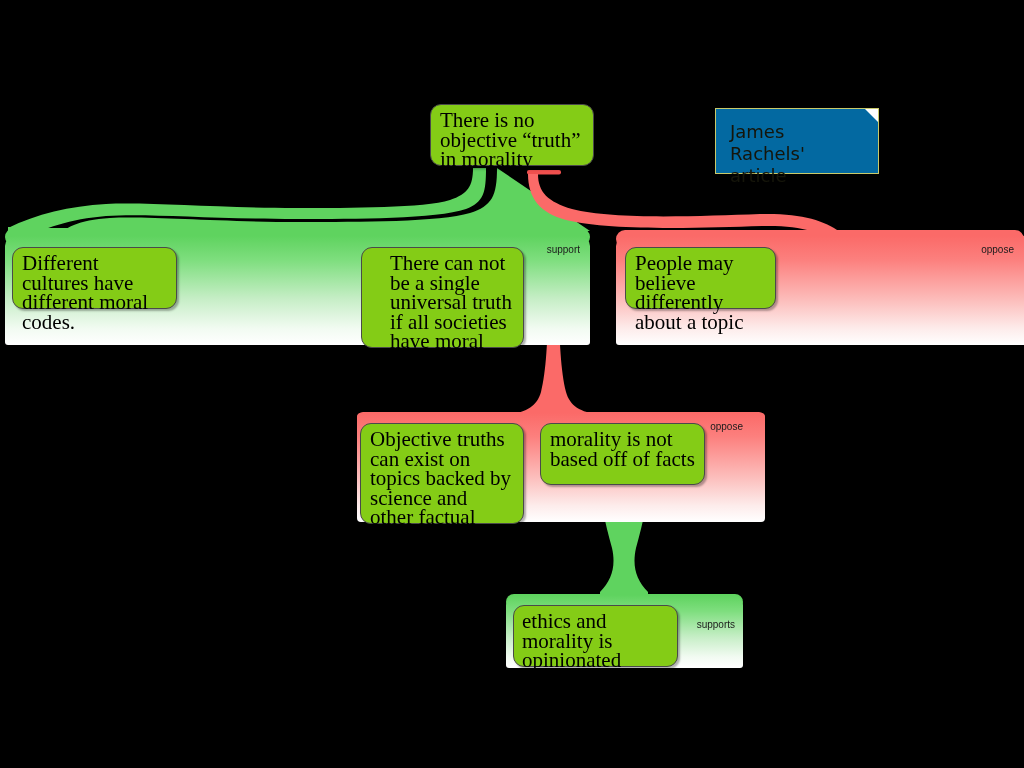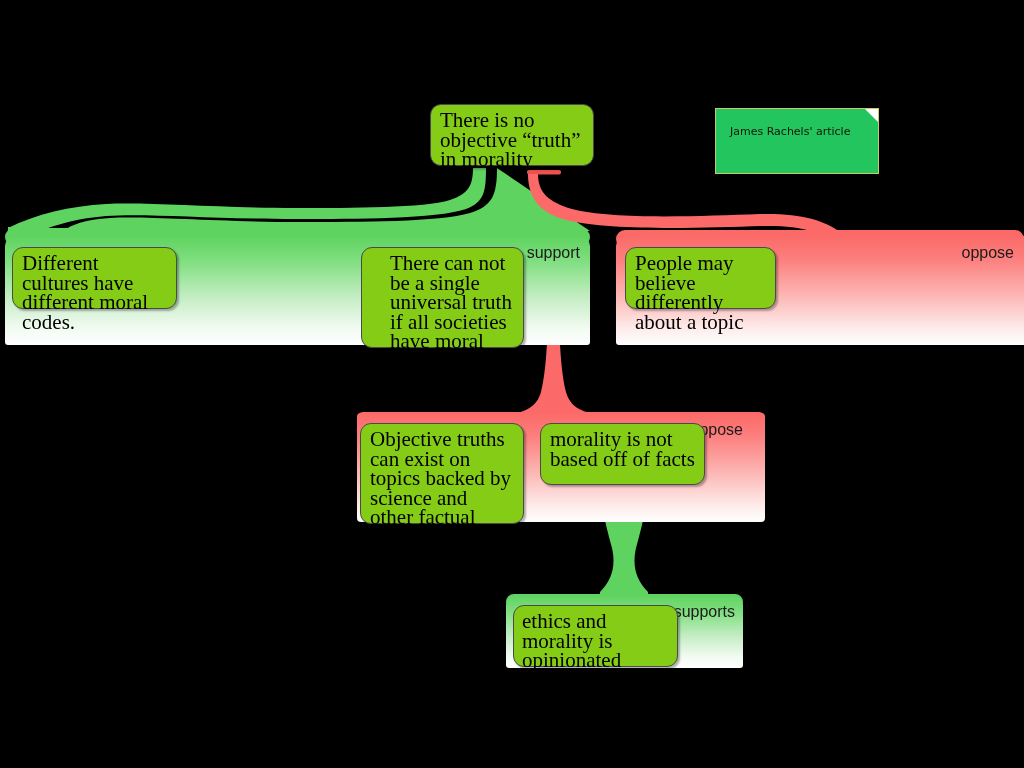--- a/index.html
+++ b/index.html
@@ -31,21 +31,21 @@
     box-sizing: border-box;
   }
   .group.green {
     background: linear-gradient(to bottom, #5fd35f 0%, #7ede7e 22%, #c7eec7 58%, #f2fbf2 85%, #ffffff 100%);
   }
   .group.red {
     background: linear-gradient(to bottom, #fb6a68 0%, #fc807e 22%, #fcbcba 58%, #fdeceb 85%, #ffffff 100%);
   }
   .group-label {
     position: absolute;
-    font-size: 16px;
+    font-size: 10px;
     color: #1b1b1b;
     font-family: "Liberation Sans", sans-serif;
     white-space: nowrap;
   }
 
   
   .box {
     position: absolute;
     box-sizing: border-box;
     background: #84cc16;
@@ -59,25 +59,25 @@
     box-shadow: 2px 2px 2px rgba(0,0,0,0.30);
   }
   .box.root {
     box-shadow: 3px 3px 3px rgba(0,0,0,0.35);
   }
 
   
   .sticky {
     position: absolute;
     box-sizing: border-box;
-    background: #22c55e;
+    background: #0369a1;
     border: 1px solid #c9c96a;
     padding: 12px 14px;
     font-family: "DejaVu Sans", sans-serif;
-    font-size: 11px;
+    font-size: 18px;
     line-height: 22px;
     color: #15150a;
     box-shadow: 2px 2px 2px rgba(0,0,0,0.30);
   }
   .sticky .fold {
     position: absolute;
     top: 0;
     right: 0;
     width: 0;
     height: 0;
@@ -190,19 +190,19 @@
     <span class="group-label" style="right:22px; top:8px;">oppose</span>
   </div>
   <div class="box" style="left:360px; top:423px; width:164px; height:101px;">
     <span>Objective truths can exist on topics backed by science and other factual evidence</span>
   </div>
   <div class="box" style="left:540px; top:423px; width:165px; height:62px;">
     <span>morality is not based off of facts</span>
   </div>
 
   <div class="group green" style="left:506px; top:595px; width:237px; height:73px; border-radius:10px 10px 3px 3px;">
-    <span class="group-label" style="right:8px; top:8px;">supports</span>
+    <span class="group-label" style="right:8px; top:24px;">supports</span>
   </div>
   <div class="box" style="left:513px; top:605px; width:165px; height:62px;padding-left:8px;">
     <span>ethics and morality is opinionated</span>
   </div>
 
 </div>
 
 </body></html>

